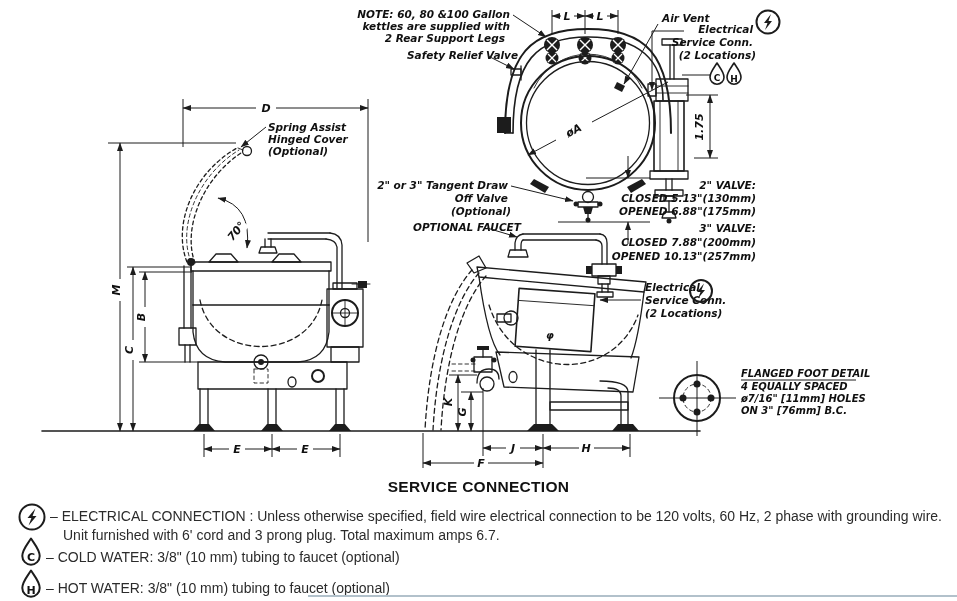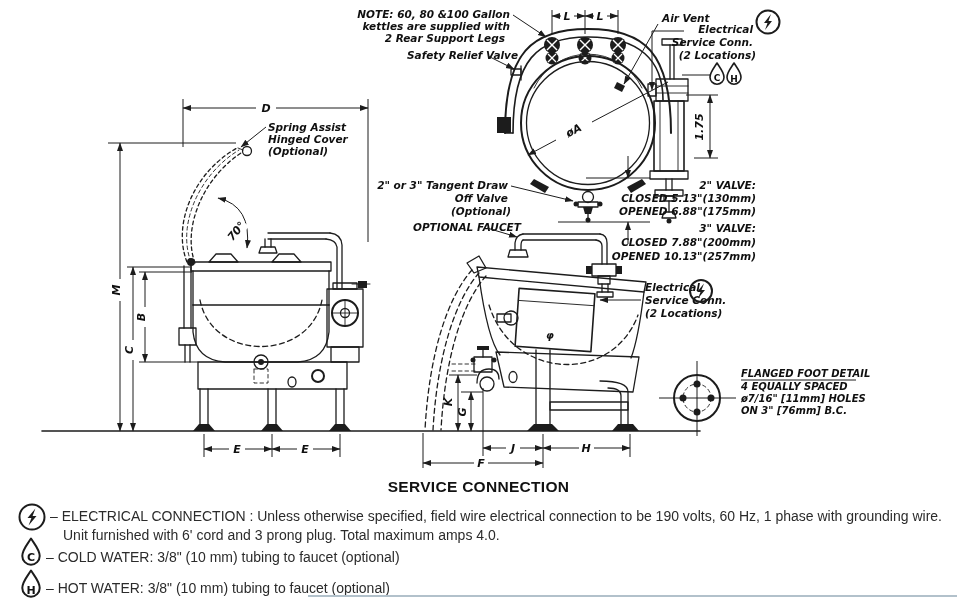--- a/index.html
+++ b/index.html
@@ -440,20 +440,20 @@
       </g>
       <g transform="translate(31,552)">
         <path class="s s2" d="M0,-13.5 C3.7,-7.5 8.7,-2.5 8.7,4 A8.7,8.7 0 1 1 -8.7,4 C-8.7,-2.5 -3.7,-7.5 0,-13.5 Z"></path>
         <text x="0" y="9" text-anchor="middle" style="font:700 11px 'DejaVu Sans',sans-serif;fill:#101010">C</text>
       </g>
       <g transform="translate(31,584)">
         <path class="s s2" d="M0,-13.5 C3.7,-7.5 8.7,-2.5 8.7,4 A8.7,8.7 0 1 1 -8.7,4 C-8.7,-2.5 -3.7,-7.5 0,-13.5 Z"></path>
         <text x="0" y="10" text-anchor="middle" style="font:700 11px 'DejaVu Sans',sans-serif;fill:#101010">H</text>
       </g>
     </svg>
-    <div class="lg-text" style="left:50px;top:508px;">– ELECTRICAL CONNECTION : Unless otherwise specified, field wire electrical connection to be 190 volts, 60 Hz, 1 phase with grounding wire.</div>
-    <div class="lg-text" style="left:63px;top:527px;">Unit furnished with 6' cord and 3 prong plug.  Total maximum amps 4.0.</div>
+    <div class="lg-text" style="left:50px;top:508px;">– ELECTRICAL CONNECTION : Unless otherwise specified, field wire electrical connection to be 120 volts, 60 Hz, 2 phase with grounding wire.</div>
+    <div class="lg-text" style="left:63px;top:527px;">Unit furnished with 6' cord and 3 prong plug.  Total maximum amps 6.7.</div>
     <div class="lg-text" style="left:46px;top:549px;">– COLD WATER: 3/8" (10 mm) tubing to faucet (optional)</div>
     <div class="lg-text" style="left:46px;top:580px;">– HOT WATER: 3/8" (10 mm) tubing to faucet (optional)</div>
   </div>
 
   <div class="bottom-rule" style="background: rgb(178, 193, 203);"></div>
 </div>
 
 </body></html>

